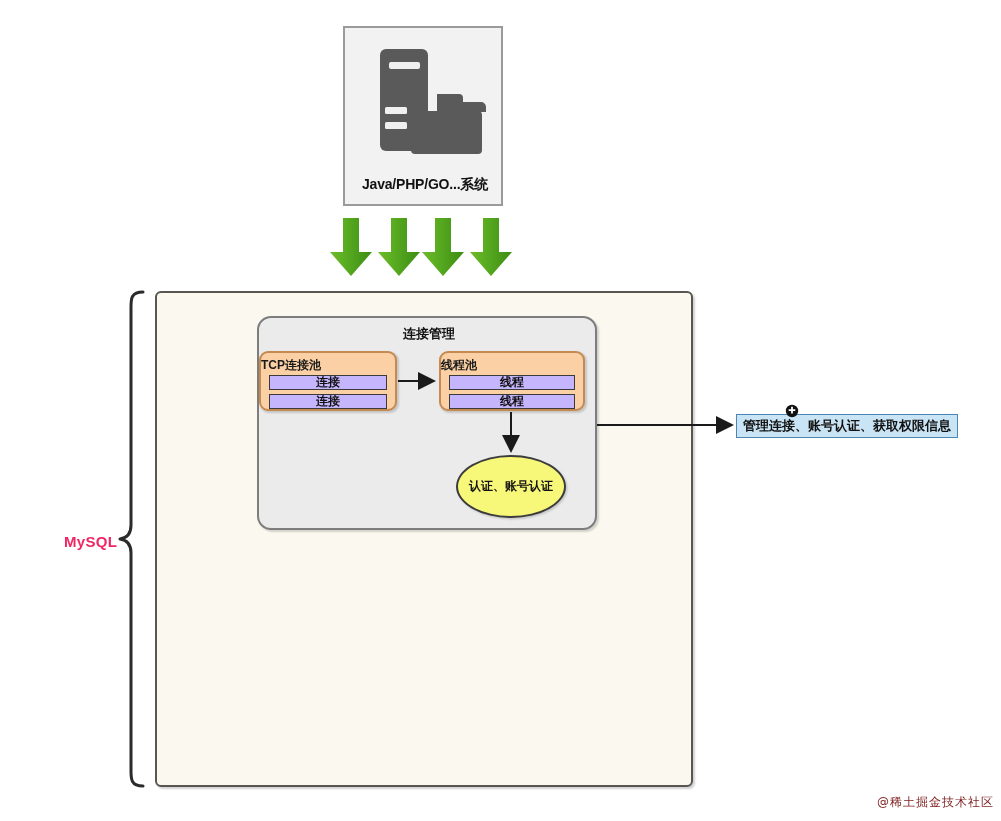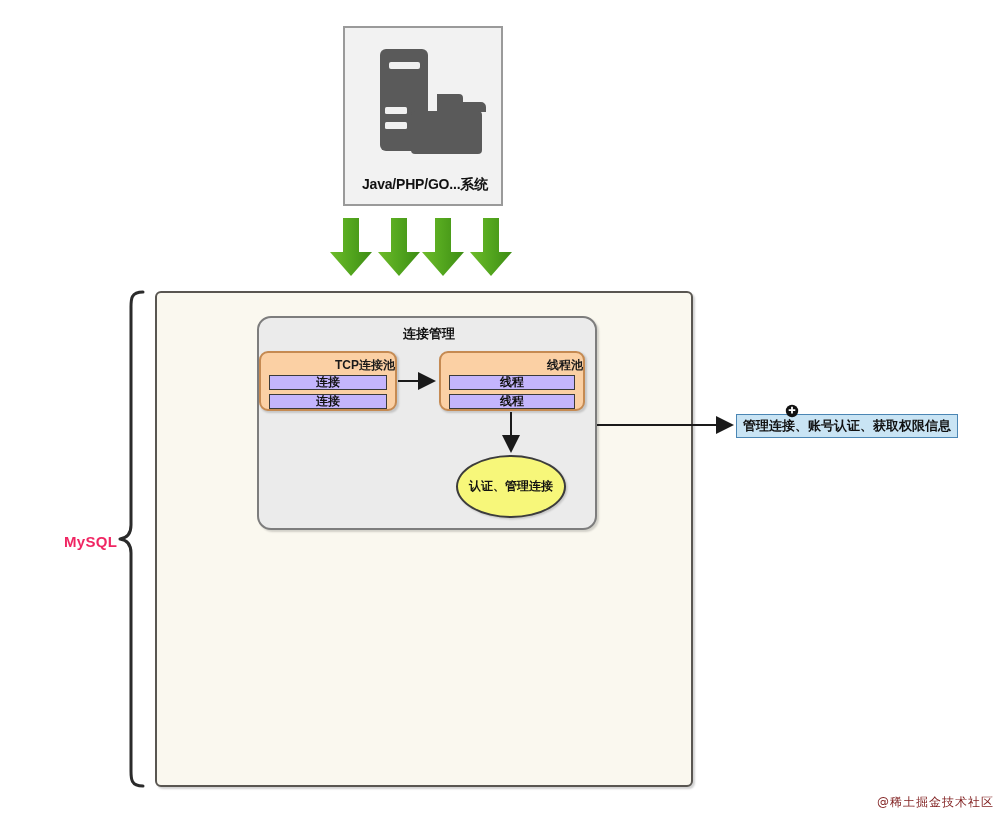--- a/index.html
+++ b/index.html
@@ -124,21 +124,21 @@
     border: 2px solid #c58a52;
     border-radius: 9px;
     box-sizing: border-box;
     box-shadow: 1.5px 1.5px 2px rgba(0,0,0,0.16);
   }
   .pool-title {
     position: absolute;
     left: 0;
     top: 4px;
     width: 100%;
-    text-align: right;
+    text-align: left;
     font-size: 12px;
     font-weight: bold;
     color: #1a1a1a;
   }
   .pool-item {
     position: absolute;
     left: 8px;
     right: 8px;
     height: 15px;
     background: #c4b5fd;
@@ -281,21 +281,21 @@
     <div class="pool-item i0">连接</div>
     <div class="pool-item i1">连接</div>
   </div>
 
   <div class="pool" id="thread-pool">
     <div class="pool-title">线程池</div>
     <div class="pool-item i0">线程</div>
     <div class="pool-item i1">线程</div>
   </div>
 
-  <div class="auth-ellipse">认证、管理连接</div>
+  <div class="auth-ellipse">认证、账号认证</div>
 
   <svg class="connectors" viewBox="0 0 1001 821" width="1001" height="821" aria-hidden="true">
     <defs>
       <marker id="headBlk" markerWidth="9" markerHeight="9" refX="7.5" refY="4.5" orient="auto">
         <path d="M0 0 L9 4.5 L0 9 z" fill="#1a1a1a"></path>
       </marker>
     </defs>
 
     <line x1="389" y1="381" x2="424" y2="381" stroke="#1a1a1a" stroke-width="2" marker-end="url(#headBlk)"></line>
 

